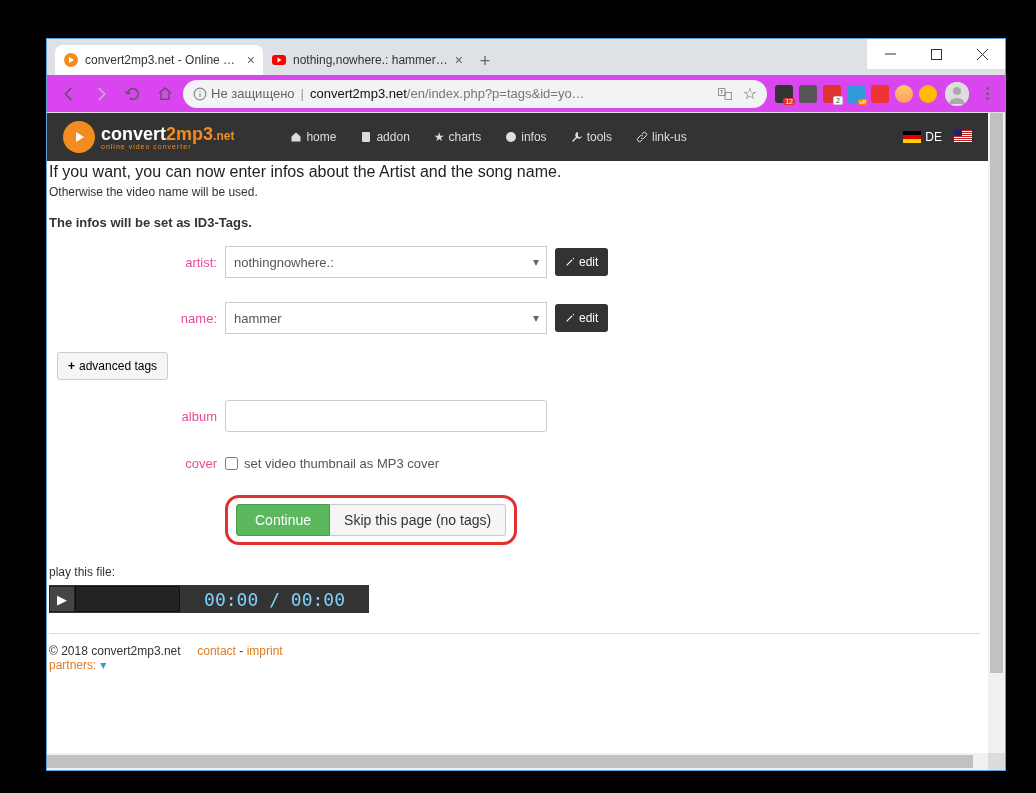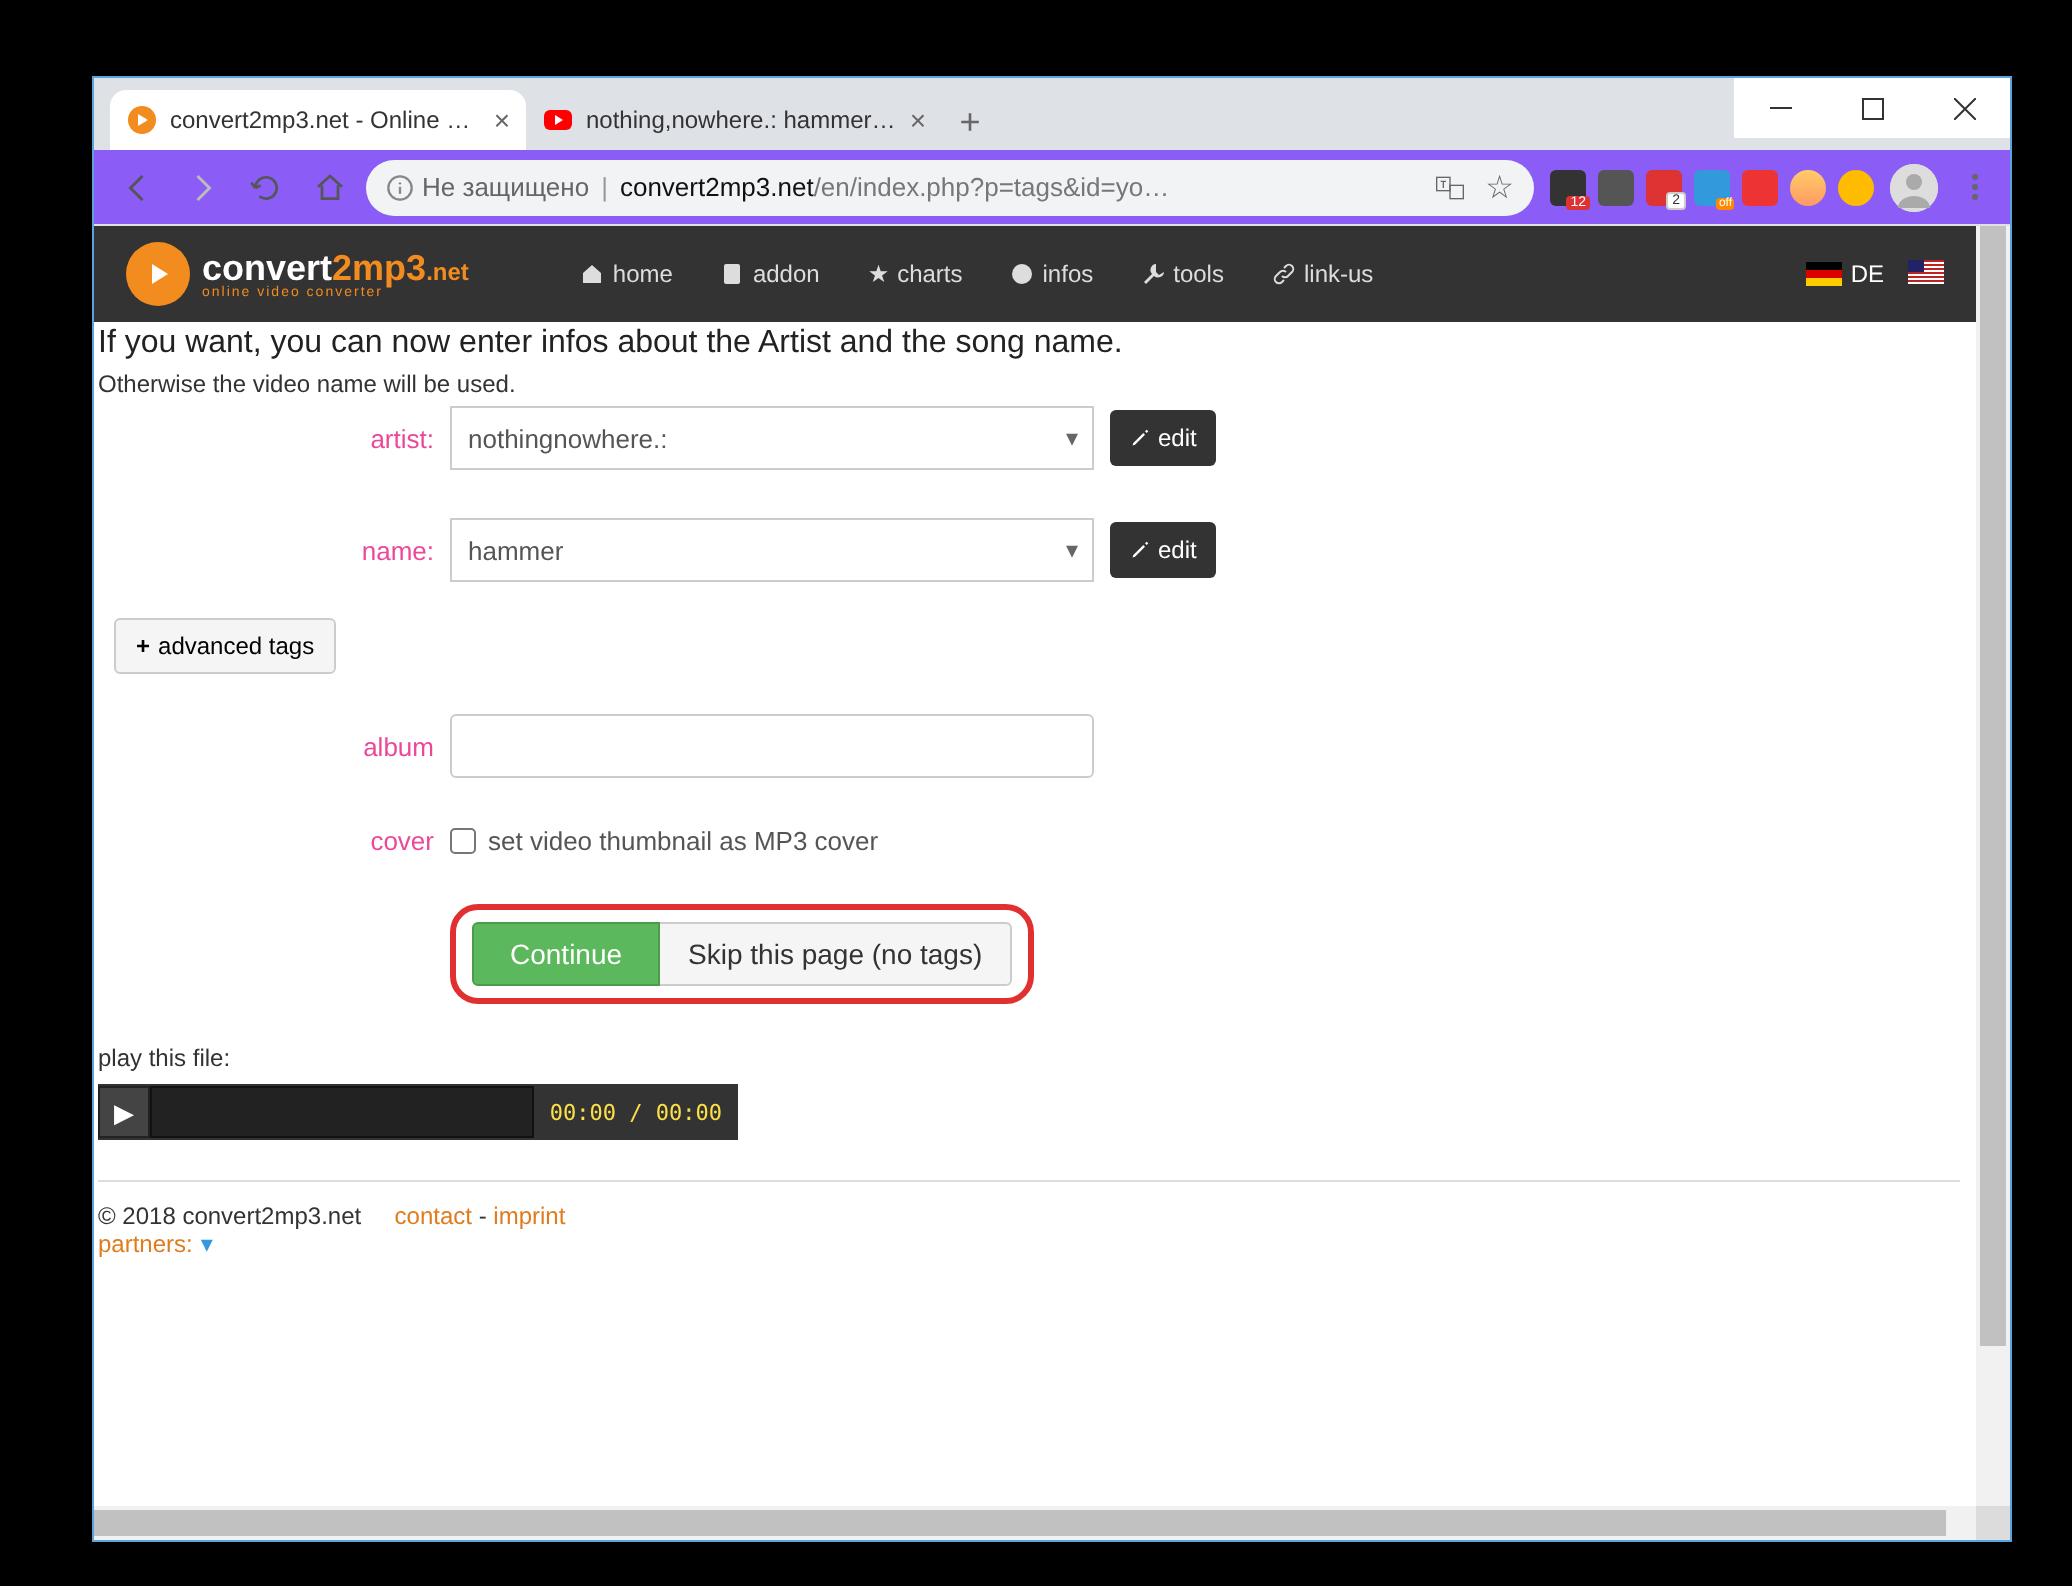--- a/index.html
+++ b/index.html
@@ -15,21 +15,21 @@
 
 .tab-bar { height: 36px; background: #dee1e6; display: flex; align-items: flex-end; padding-left: 8px; padding-top: 6px; }
 .tab { height: 30px; background: #fff; border-radius: 8px 8px 0 0; display: flex; align-items: center; padding: 0 8px; min-width: 208px; max-width: 208px; font-size: 12px; color: #333; position: relative; }
 .tab.inactive { background: #dee1e6; }
 .tab-favicon { width: 16px; height: 16px; margin-right: 6px; flex-shrink: 0; }
 .tab-title { white-space: nowrap; overflow: hidden; text-overflow: ellipsis; flex: 1; }
 .tab-close { margin-left: 4px; color: #666; font-size: 14px; cursor: pointer; }
 .new-tab { width: 28px; height: 28px; display: flex; align-items: center; justify-content: center; color: #666; font-size: 18px; }
 
 
-.address-bar { height: 38px; background: #8b5cf6; border-bottom: 1px solid #e0e0e0; display: flex; align-items: center; padding: 0 8px; gap: 4px; }
+.address-bar { height: 38px; background: #d946ef; border-bottom: 1px solid #e0e0e0; display: flex; align-items: center; padding: 0 8px; gap: 4px; }
 .nav-btn { width: 28px; height: 28px; display: flex; align-items: center; justify-content: center; color: #666; border-radius: 50%; }
 .nav-btn.disabled { color: #bbb; }
 .url-box { flex: 1; height: 28px; background: #f1f3f4; border-radius: 14px; display: flex; align-items: center; padding: 0 10px; font-size: 13px; color: #333; gap: 6px; overflow: hidden; }
 .url-info { display: flex; align-items: center; gap: 4px; color: #666; white-space: nowrap; }
 .url-text { color: #333; white-space: nowrap; }
 .url-text .host { color: #111; }
 .url-text .path { color: #777; }
 .ext-icons { display: flex; gap: 6px; align-items: center; margin-left: 4px; }
 .ext-icon { width: 18px; height: 18px; border-radius: 3px; }
 .avatar { width: 24px; height: 24px; border-radius: 50%; background: #ddd; margin: 0 4px; }
@@ -68,21 +68,21 @@
 .checkbox-row { display: flex; align-items: center; gap: 6px; font-size: 13px; color: #555; }
 
 .button-group { margin-left: 176px; display: inline-flex; padding: 6px 8px; border: 3px solid #e03030; border-radius: 14px; gap: 0; }
 .btn-continue { height: 32px; background: #5cb85c; color: #fff; border: 1px solid #4a9c4a; border-radius: 3px 0 0 3px; padding: 0 18px; font-size: 14px; }
 .btn-skip { height: 32px; background: #f5f5f5; color: #333; border: 1px solid #ccc; border-left: none; border-radius: 0 3px 3px 0; padding: 0 14px; font-size: 14px; }
 
 .play-label { font-size: 12px; color: #333; margin-top: 20px; margin-bottom: 6px; }
 .player { background: #333; height: 28px; display: flex; align-items: center; width: 320px; }
 .play-btn { width: 26px; height: 26px; background: #444; display: flex; align-items: center; justify-content: center; color: #fff; border: 1px solid #222; }
 .progress { flex: 1; background: #222; height: 26px; border: 1px solid #111; }
-.time { padding: 0 8px; font-family: monospace; font-size: 11px; color: #fde047; }
+.time { padding: 0 24px; font-family: monospace; font-size: 18px; color: #7dd3fc; }
 
 .footer { border-top: 1px solid #ddd; margin-top: 20px; padding-top: 10px; font-size: 12px; }
 .footer-row { display: flex; justify-content: flex-end; flex-direction: column; }
 .footer a { color: #e07b1e; text-decoration: none; }
 .partners { color: #e07b1e; display: flex; align-items: center; gap: 4px; }
 .lang-row { margin-top: 14px; color: #333; }
 
 .scrollbar-v { position: absolute; right: 0; top: 74px; bottom: 17px; width: 17px; background: #f1f1f1; }
 .scrollbar-v .thumb { position: absolute; left: 2px; right: 2px; top: 0; height: 560px; background: #c1c1c1; border-radius: 0; }
 .scrollbar-h { position: absolute; left: 0; right: 17px; bottom: 0; height: 17px; background: #f1f1f1; }
@@ -282,20 +282,21 @@
                   <rect y="11" width="18" height="1" fill="#fff"></rect>
                   <rect width="8" height="6" fill="#226"></rect>
                 </svg>
         </div>
       </div>
     </div>
 
     <div class="content-body" style="padding: 0 8px 0 2px;">
       <div class="intro-line1">If you want, you can now enter infos about the Artist and the song name.</div>
       <div class="intro-line2">Otherwise the video name will be used.</div>
+      <div class="bold-line">The infos will be set as ID3-Tags.</div>
 
       <div class="form-section">
         <div class="form-row">
           <div class="form-label">artist:</div>
           <div class="select-wrap"><select class="form-select"><option>nothingnowhere.:</option></select></div>
           <button class="edit-btn">
                   <svg width="10" height="10" viewBox="0 0 24 24" fill="#fff">
                     <path d="M3 21 l3-1 12-12 -2-2 -12 12 z M18 4 l2 2 2-2 -2-2 z"></path>
                   </svg>
                   <span>edit</span>

